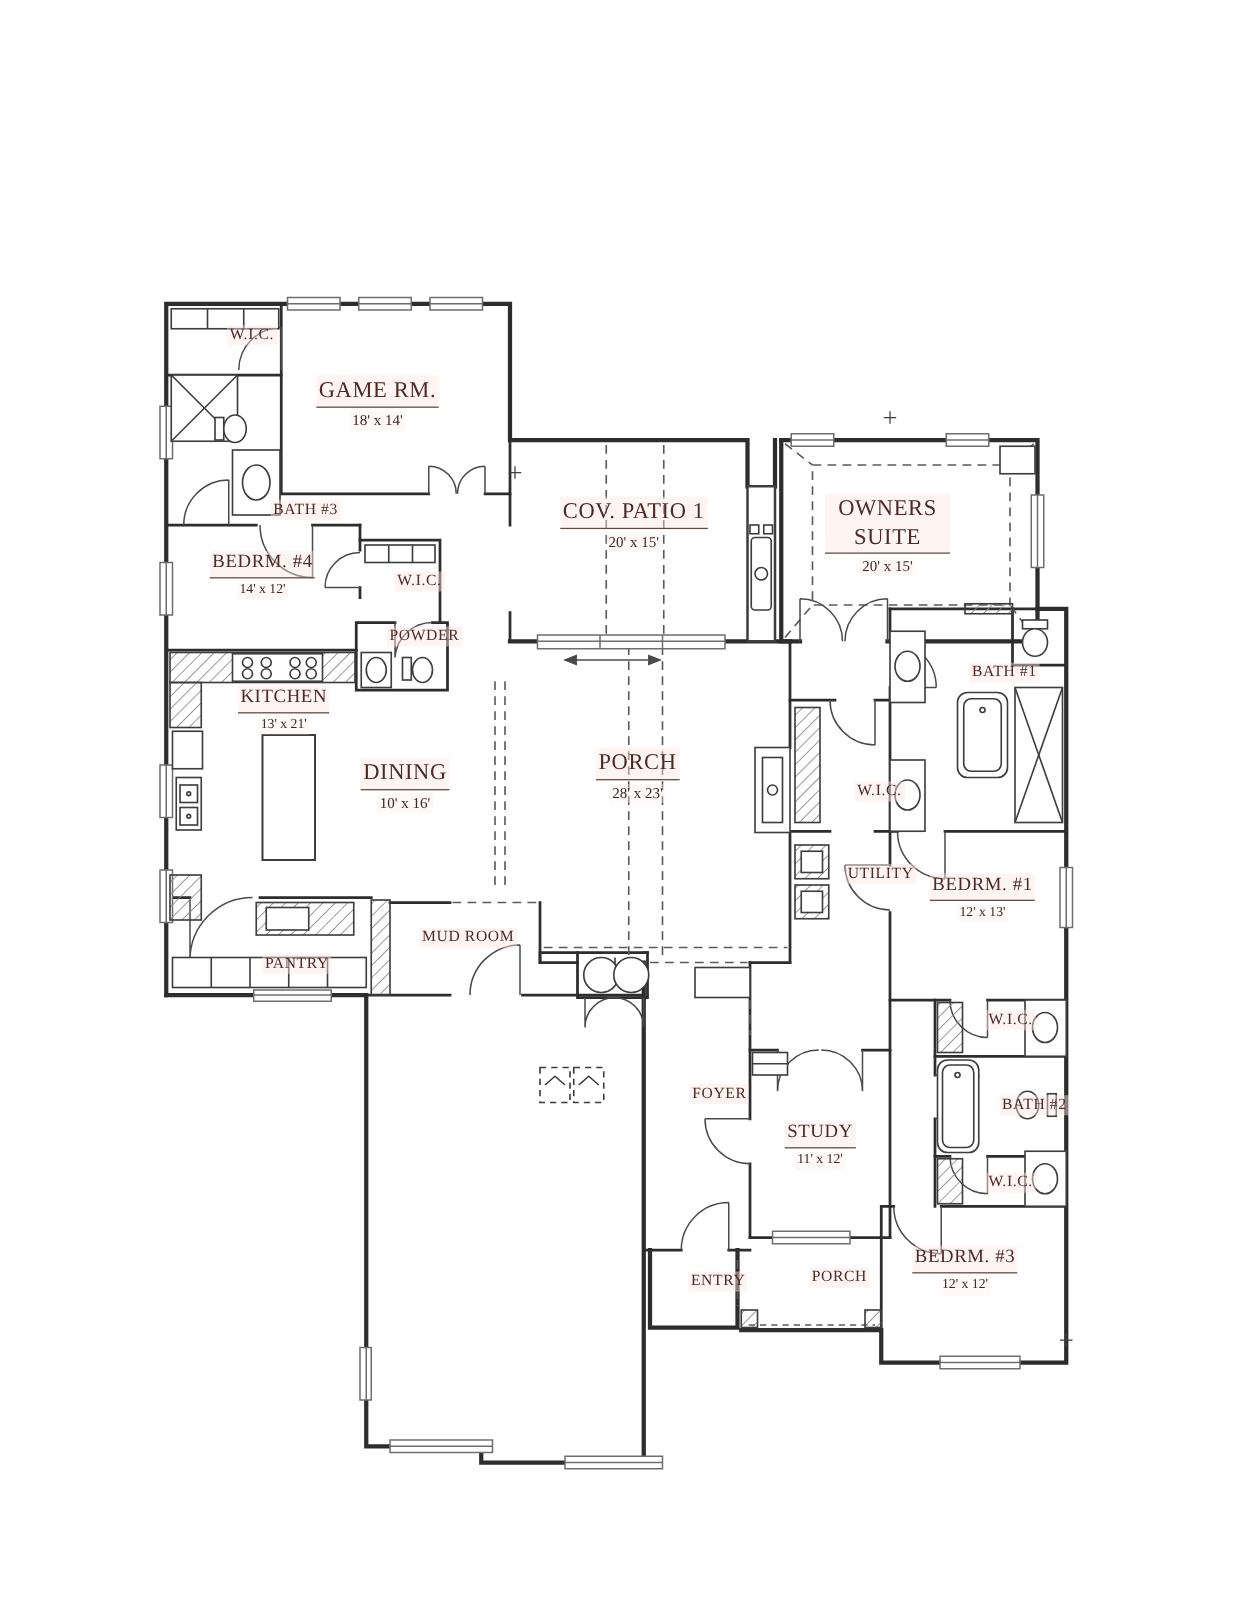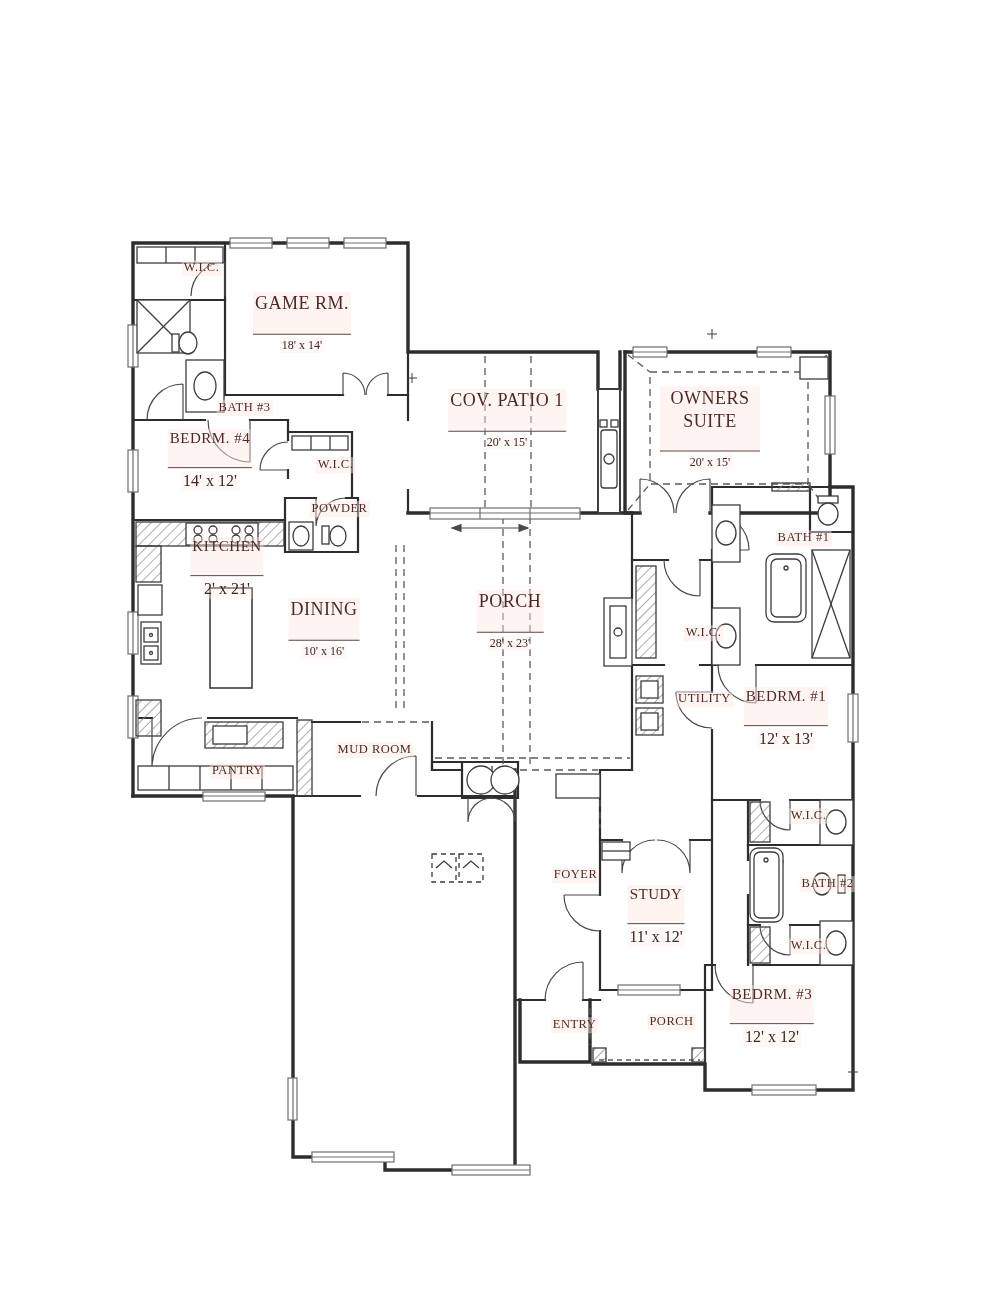--- a/index.html
+++ b/index.html
@@ -11,27 +11,27 @@
   .room-label{
     position:absolute;left:var(--x);top:var(--y);
     transform:translate(-50%,-50%);
     display:flex;flex-direction:column;align-items:center;
     text-align:center;color:var(--label-color,#4e2a26);
     line-height:1.25;white-space:nowrap;pointer-events:none;
   }
   .room-label .rn{
     background:rgba(252,232,228,0.45);padding:0 2px;letter-spacing:.5px;
   }
-  .room-label .rn.u{border-bottom:1.5px solid #5a4a45;padding-bottom:19px;}
+  .room-label .rn.u{border-bottom:1.5px solid #5a4a45;padding-bottom:2px;}
   .room-label .rd{margin-top:3px;color:#3c2523;background:rgba(252,236,232,0.35);padding:0 2px;}
   .room-label .rd:empty{display:none;}
   .sz-lg .rn{font-size:18px;}
   .sz-lg .rd{font-size:12px;}
   .sz-md .rn{font-size:15px;}
-  .sz-md .rd{font-size:16px;}
+  .sz-md .rd{font-size:11px;}
   .sz-sm .rn{font-size:12.5px;margin-left:45px;}
   .wrap .rn{white-space:normal;width:96px;text-align:center;}
 </style>
 </head>
 <body>
 
 <div id="stage">
 
 <svg id="plan-svg" width="1000" height="1294" viewBox="0 0 1000 1294">
   <defs>
@@ -425,21 +425,21 @@
 </div>
 <div class="room-label sz-lg wrap" style="--x:710px;--y:428px">
   <div class="rn u">OWNERS SUITE</div>
   <div class="rd">20' x 15'</div>
 </div>
 <div class="room-label sz-sm" style="--x:781px;--y:538px">
   <div class="rn">BATH #1</div>
 </div>
 <div class="room-label sz-md" style="--x:227px;--y:568px">
   <div class="rn u">KITCHEN</div>
-  <div class="rd">2' x 21'</div>
+  <div class="rd">13' x 21'</div>
 </div>
 <div class="room-label sz-lg" style="--x:324px;--y:628px">
   <div class="rn u">DINING</div>
   <div class="rd">10' x 16'</div>
 </div>
 <div class="room-label sz-lg" style="--x:510px;--y:620px">
   <div class="rn u">PORCH</div>
   <div class="rd">28' x 23'</div>
 </div>
 <div class="room-label sz-sm" style="--x:681px;--y:633px">

